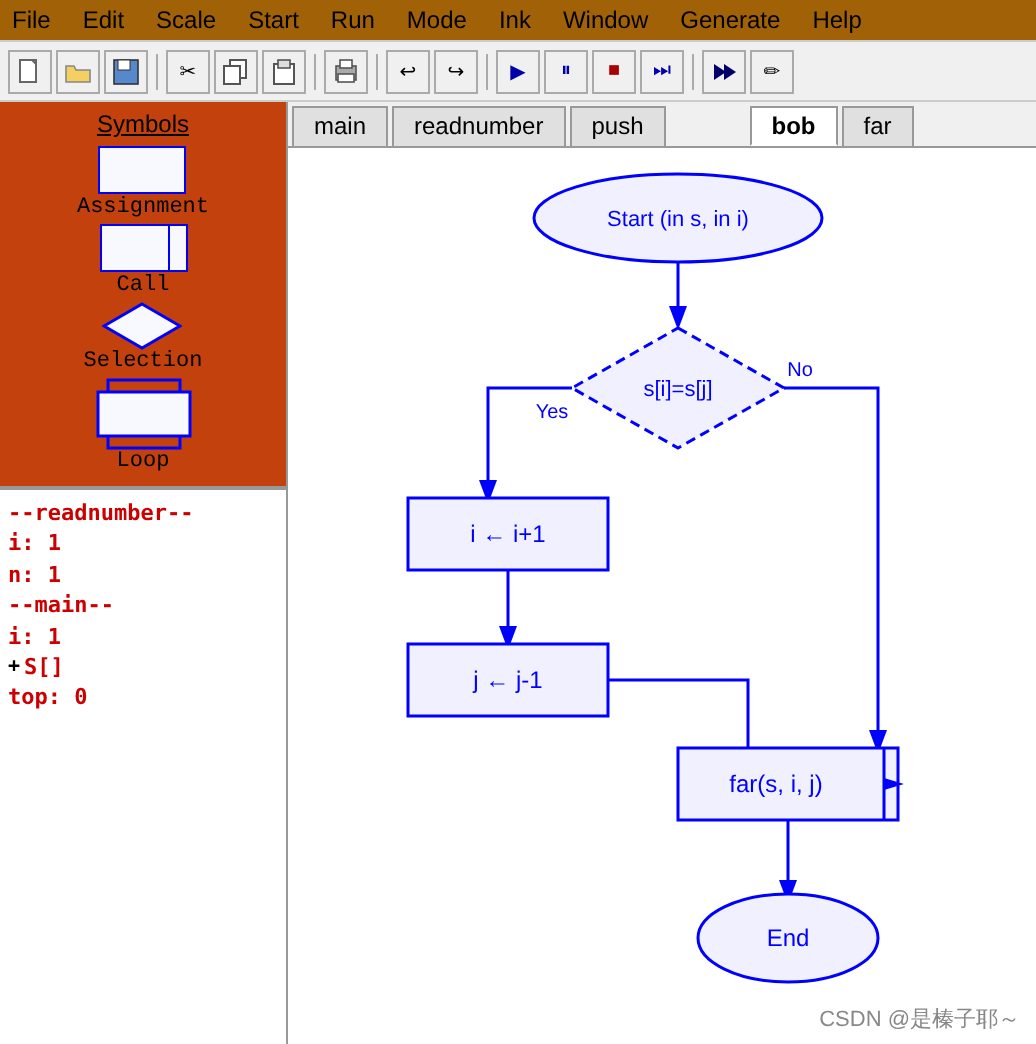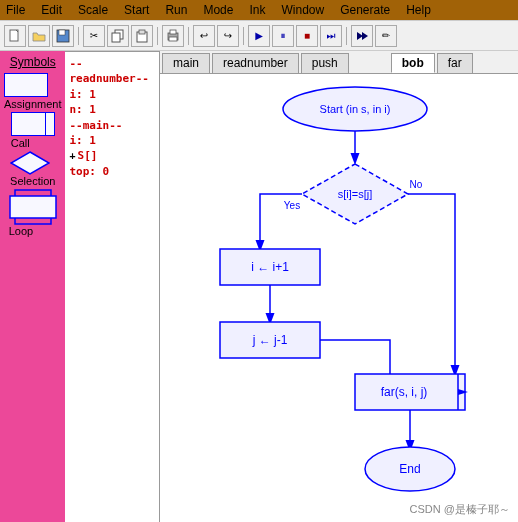--- a/index.html
+++ b/index.html
@@ -55,24 +55,25 @@
     }
 
     
     .main-layout {
       display: flex;
       height: calc(522px - 50px);
     }
 
     
     .left-panel {
-      width: 160px;
-      background: #ec4899;
+      width: 144px;
+      background: #c2410c;
       border-right: 1px solid #999;
       display: flex;
+      flex-direction: column;
     }
 
     .symbols-section {
       border-bottom: 1px solid #999;
       padding: 4px;
     }
     .symbols-title {
       text-align: center;
       font-size: 12px;
       text-decoration: underline;
@@ -81,22 +82,23 @@
     .symbol-row {
       display: flex;
       justify-content: center;
       align-items: center;
       margin-bottom: 2px;
       gap: 8px;
     }
     .symbol-item {
       display: flex;
       flex-direction: column;
-      align-items: flex-start;
+      align-items: center;
       font-size: 11px;
+      font-family: Liberation Mono, monospace;
     }
     .sym-box {
       width: 44px;
       height: 24px;
       border: 1.5px solid #00f;
       background: #f8f8ff;
       margin-bottom: 1px;
     }
     .sym-call {
       width: 44px;

